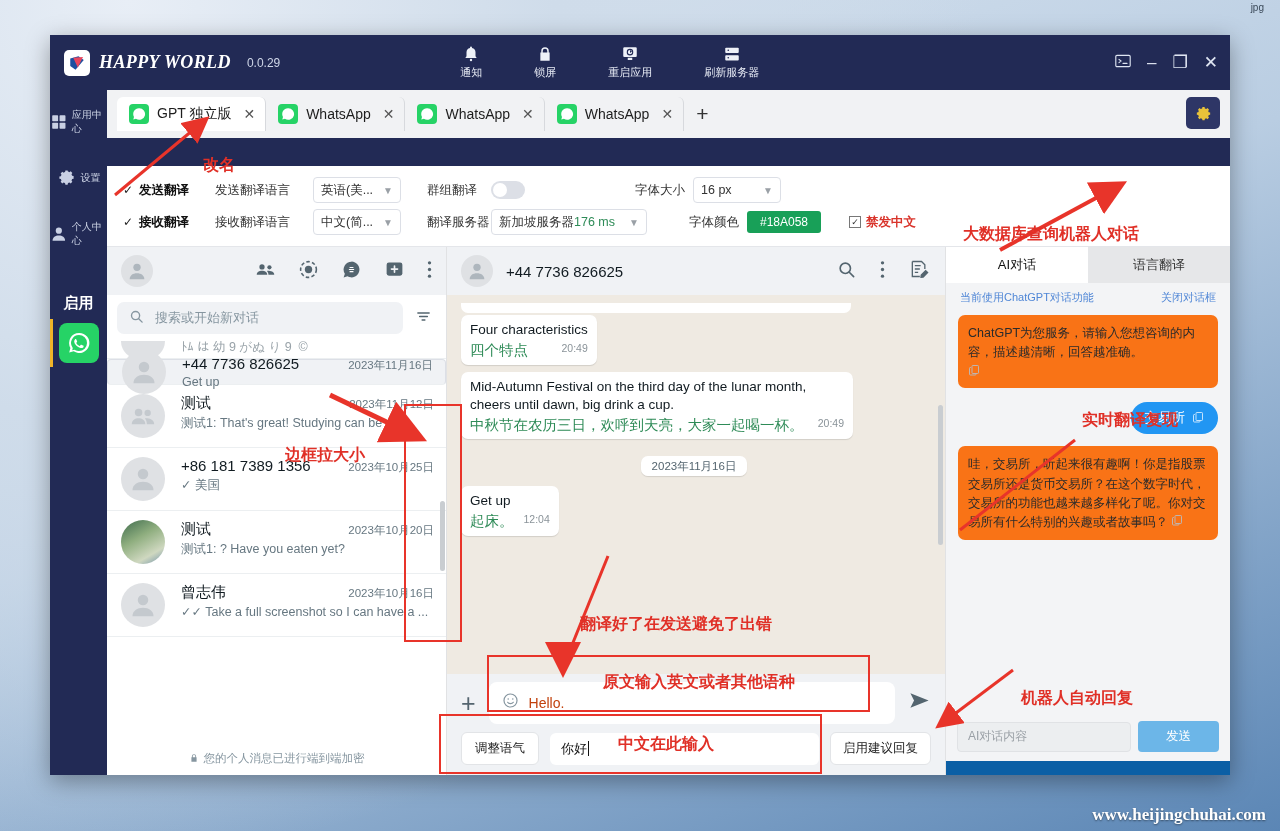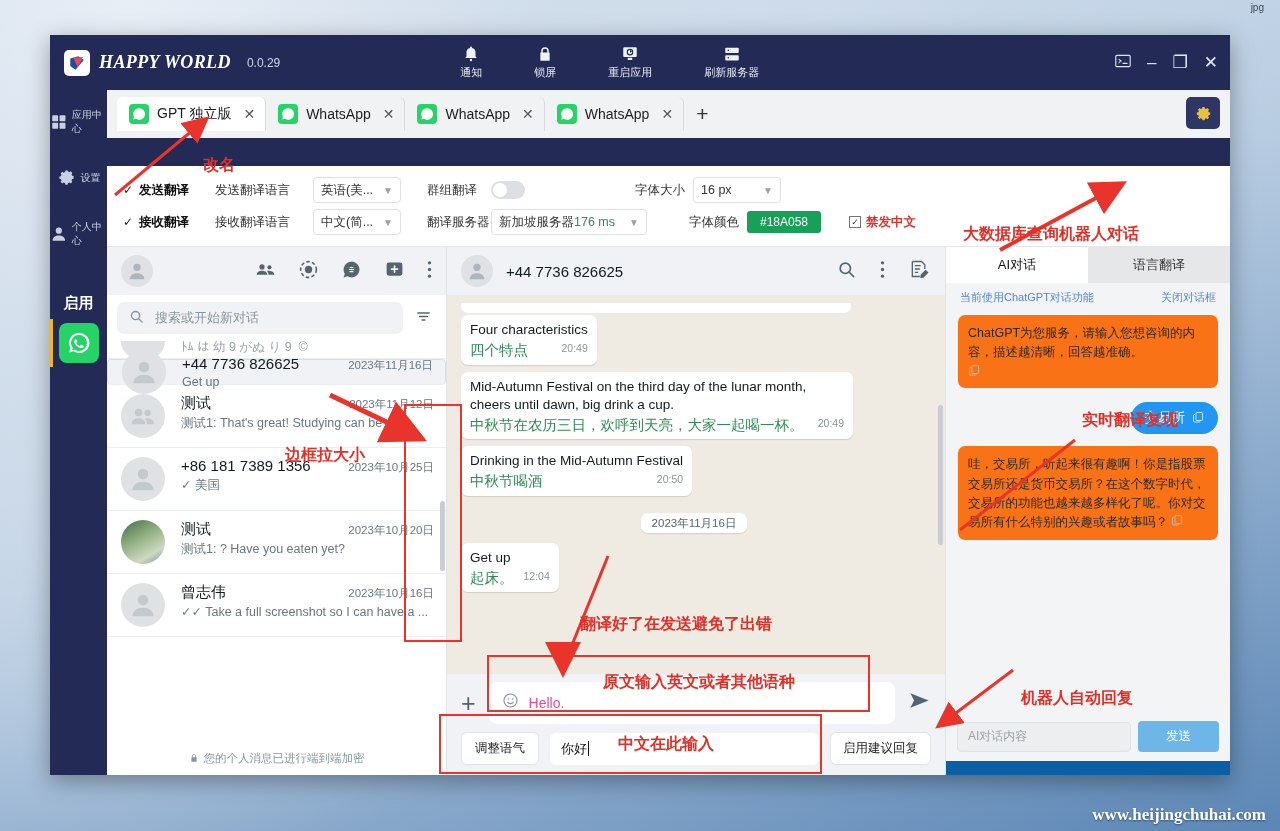--- a/index.html
+++ b/index.html
@@ -152,21 +152,21 @@
   .bub .tm { font-size:10.5px; color:#8a9399; float:right; margin:-2px 0 0 10px; position:relative; top:3px;}
   .row-left { display:flex; }
   .topcut { height:10px; background:#fff; border-radius:0 0 7px 7px; width:390px; margin:0 0 2px 0;}
   .datechip { text-align:center; margin:10px 0 12px; }
   .datechip span { background:#fff; border-radius:7px; padding:4px 11px; font-size:11.5px; color:#54656f; box-shadow:0 1px 1px rgba(0,0,0,.12);}
   .chat-scroll { position:absolute; right:2px; top:110px; width:5px; height:140px; background:#c9cdd1; border-radius:3px; }
   .composer { background:#f0f2f5; padding:8px 14px; display:flex; align-items:center; gap:13px; flex:0 0 auto;}
   .plus { font-size:25px; color:#54656f; cursor:pointer; line-height:1;}
   .inputbox { flex:1; background:#fff; border-radius:8px; height:42px; display:flex; align-items:center; gap:10px; padding:0 13px; }
   .inputbox .emoji { color:#54656f; font-size:17px; }
-  .inputbox .val { font-size:14px; color:#ec4899; }
+  .inputbox .val { font-size:14px; color:#c2410c; }
   .send { color:#54656f; font-size:21px; cursor:pointer; }
   .subbar { background:#f0f2f5; padding:0 14px 10px; display:flex; align-items:center; gap:11px; }
   .tonebtn { background:#fff; border:1px solid #e2e4e7; border-radius:6px; font-size:12.5px; padding:7px 13px; cursor:pointer; color:#222;}
   .zhinput { flex:1; background:#fff; border-radius:6px; height:32px; display:flex; align-items:center; padding:0 11px; font-size:13px; color:#111; }
   .caret { display:inline-block; width:1px; height:15px; background:#111; margin-left:1px; }
   .suggestbtn { background:#fff; border:1px solid #e2e4e7; border-radius:6px; font-size:12.5px; padding:7px 12px; cursor:pointer; color:#222;}
   
   .pane-ai { width:285px; flex:0 0 285px; background:#f3f4f6; display:flex; flex-direction:column; border-left:1px solid #e1e2e4;}
   .aitabs { display:flex; height:36px; background:#e6e7e9; flex:0 0 36px; }
   .aitab { flex:1; display:flex; align-items:center; justify-content:center; font-size:13px; color:#333; cursor:pointer; }
@@ -552,26 +552,20 @@
                 <div class="en">Four characteristics</div>
                 <div class="zh"><span>四个特点</span><span class="tm">20:49</span></div>
               </div>
             </div>
             <div class="row-left">
               <div class="bub" style="max-width:392px">
                 <div class="en">Mid-Autumn Festival on the third day of the lunar month, cheers until dawn, big drink a cup.</div>
                 <div class="zh"><span>中秋节在农历三日，欢呼到天亮，大家一起喝一杯。</span><span class="tm">20:49</span></div>
               </div>
             </div>
-            <div class="row-left">
-              <div class="bub">
-                <div class="en">Drinking in the Mid-Autumn Festival</div>
-                <div class="zh"><span>中秋节喝酒</span><span class="tm">20:50</span></div>
-              </div>
-            </div>
             <div class="datechip"><span>2023年11月16日</span></div>
             <div class="row-left">
               <div class="bub">
                 <div class="en">Get up</div>
                 <div class="zh"><span>起床。</span><span class="tm">12:04</span></div>
               </div>
             </div>
             <div class="chat-scroll"></div>
           </div>
           <div class="composer">

